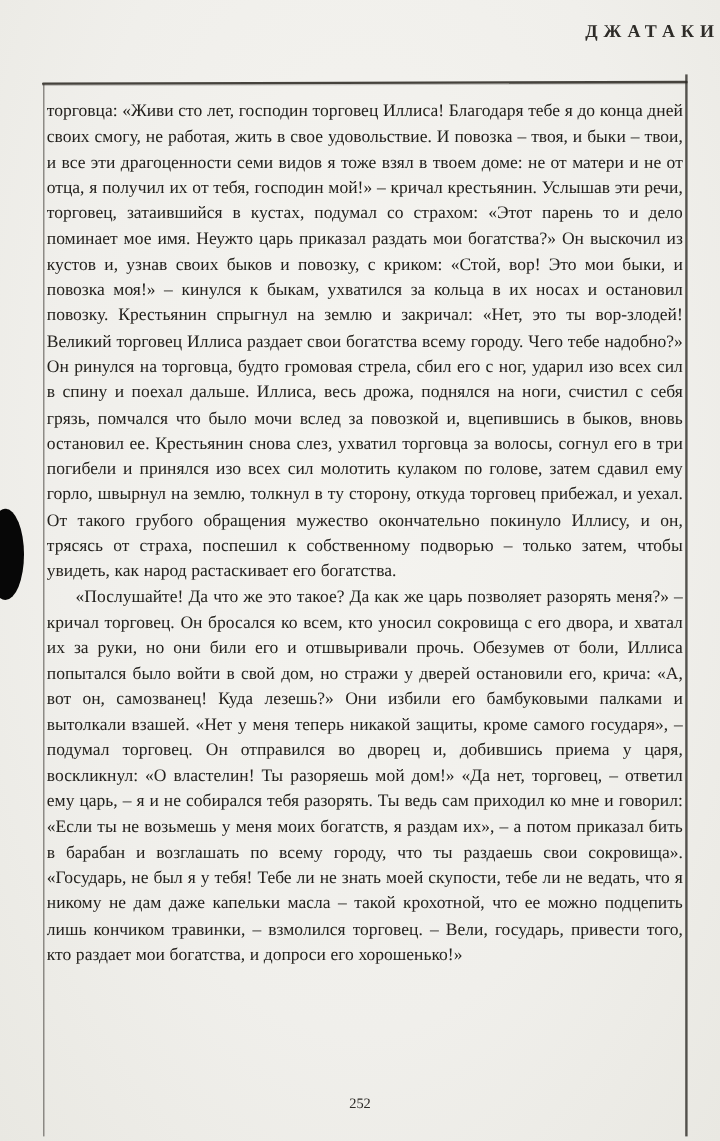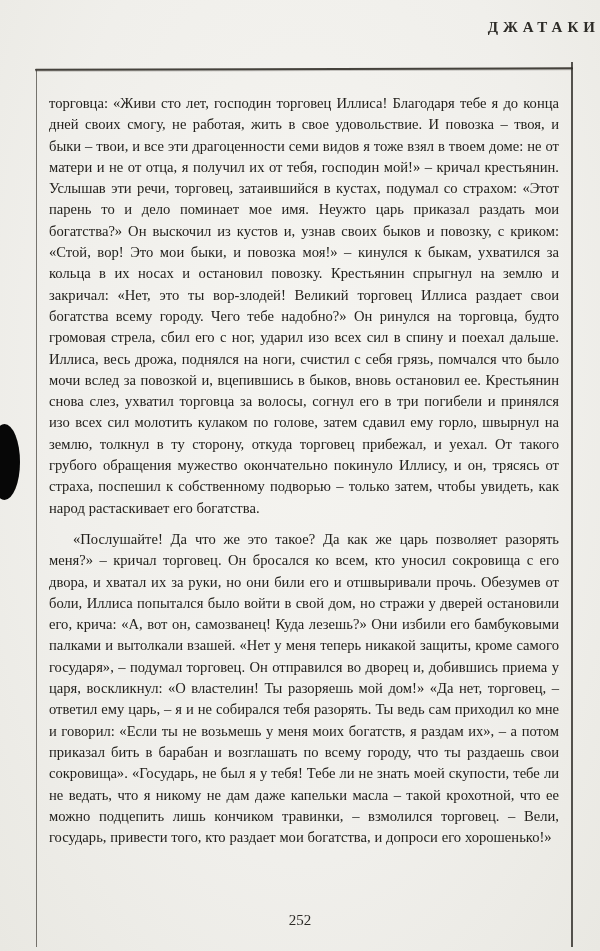--- a/index.html
+++ b/index.html
@@ -75,32 +75,32 @@
     top: 83px;
     text-align: justify;
     font-size: 14.6px;
     line-height: 21.3px;
     color: #23211d;
     hyphens: auto;
     -webkit-hyphens: auto;
     word-spacing: 0.2px;
   }
   .para {
-    margin: 10px;
+    margin: 0;
   }
   .para.indent {
     text-indent: 24px;
   }
   .folio {
     position: absolute;
     left: 0;
     right: 0;
     top: 912px;
     text-align: center;
-    font-size: 15px;
+    font-size: 12px;
     color: #2c2a26;
   }
 </style>
 </head>
 <body>
 
 <div class="page">
 
   <div class="header">
     <span class="header-title">ДЖАТАКИ</span>

